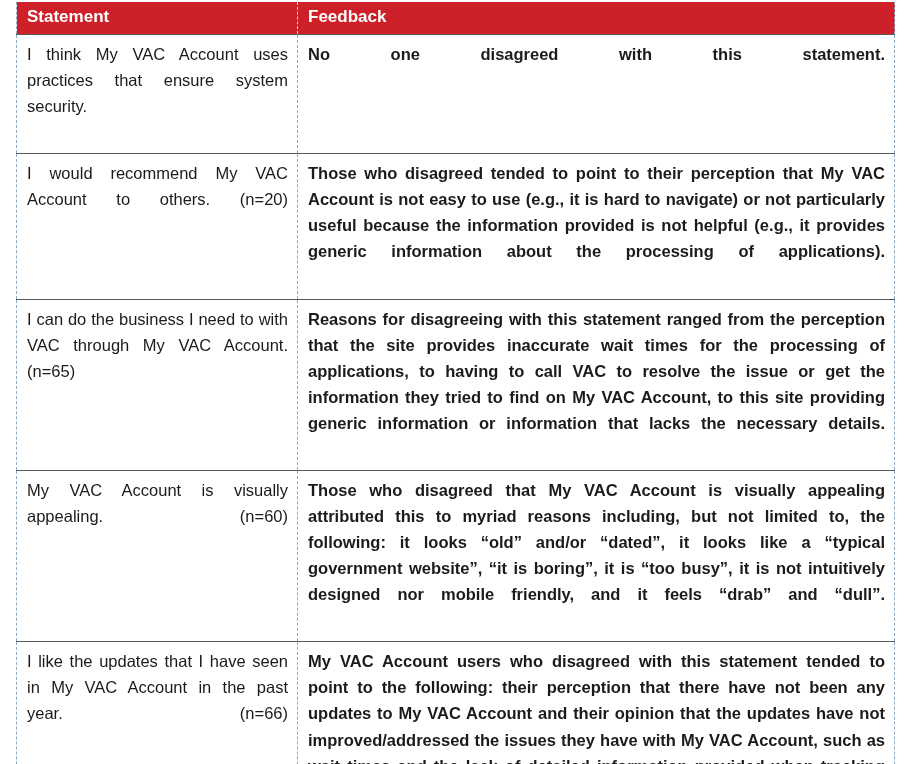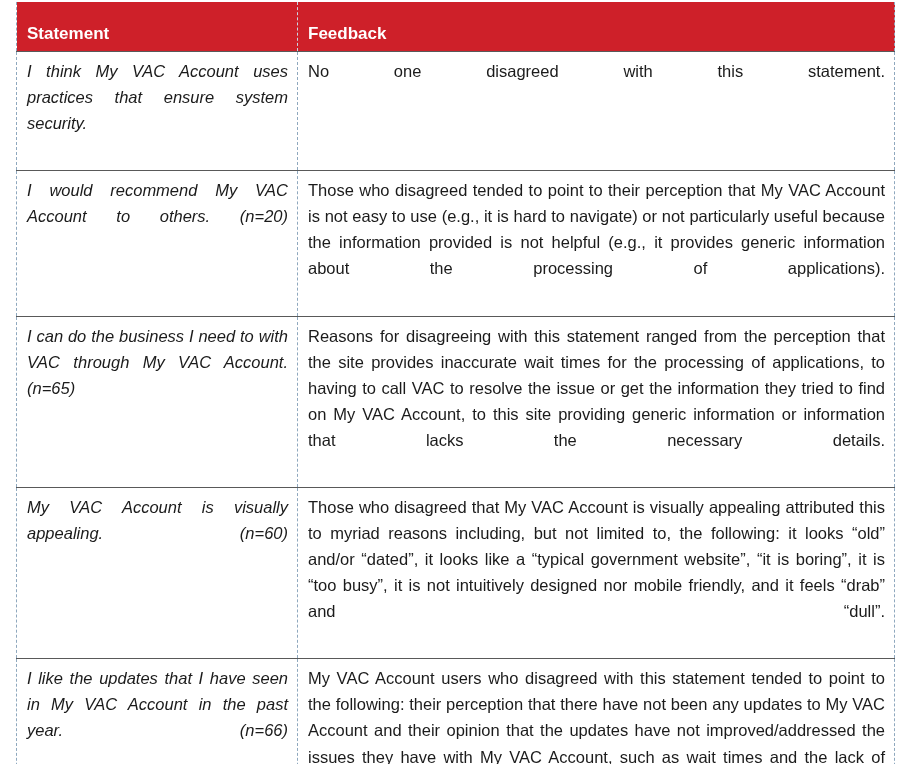--- a/index.html
+++ b/index.html
@@ -41,21 +41,21 @@
   col.col-statement { width: 281px; }
   col.col-feedback  { width: 597px; }
 
   
   thead tr.header-row th {
     background: #CE2029;
     color: #ffffff;
     font-weight: bold;
     font-size: 17px;
     text-align: left;
-    padding: 20px 0 5px 10px;
+    padding: 3px 0 5px 10px;
     line-height: 1.1;
     border: 0;
     vertical-align: middle;
     height: 24px;
   }
   thead tr.header-row th.th-statement {
     border-right: 1px dashed #c9d6e2;
   }
 
   
@@ -65,37 +65,37 @@
     padding: 6px 9px 8px 10px;
     font-size: 16.5px;
     line-height: 1.58;
     color: #1b1b1b;
   }
   tbody tr.data-row:last-child > td {
     border-bottom: 1px solid #595959;
   }
 
   td.cell-statement {
-    font-style: italic;
     text-align: justify;
     text-justify: inter-word;
     border-right: 1px dashed #8FA8BE;
     padding-left: 10px;
     padding-right: 8px;
   }
   td.cell-statement .stmt-text {
     display: block;
   }
 
   td.cell-feedback {
     text-align: justify;
     text-justify: inter-word;
     padding-left: 11px;
     padding-right: 10px;
     hyphens: none;
+    font-weight: bold;
   }
   td.cell-feedback .fb-text {
     display: block;
   }
   
   td.cell-feedback .fb-text::after,
   td.cell-statement .stmt-text::after {
     content: "";
     display: inline-block;
     width: 100%;

